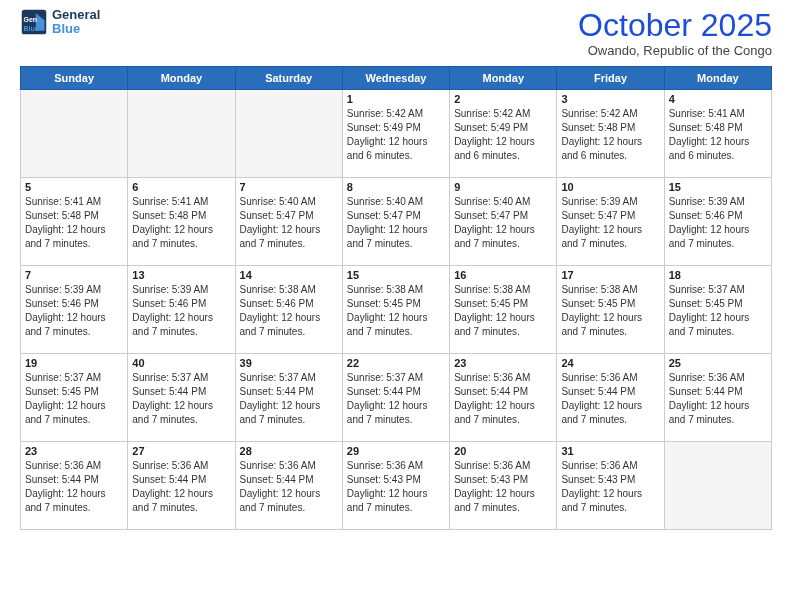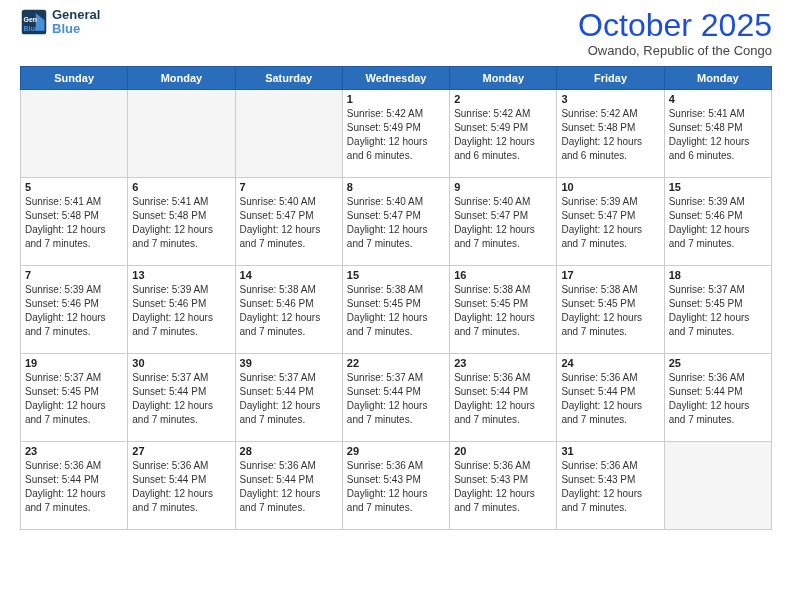--- a/index.html
+++ b/index.html
@@ -263,21 +263,21 @@
         </tr>
         <tr>
           <td>
             <div class="day-number">19</div>
             <div class="day-info" style="white-space: pre-line;">Sunrise: 5:37 AM
 Sunset: 5:45 PM
 Daylight: 12 hours
 and 7 minutes.</div>
           </td>
           <td>
-            <div class="day-number">30</div>
+            <div class="day-number">40</div>
             <div class="day-info" style="white-space: pre-line;">Sunrise: 5:37 AM
 Sunset: 5:44 PM
 Daylight: 12 hours
 and 7 minutes.</div>
           </td>
           <td>
             <div class="day-number">39</div>
             <div class="day-info" style="white-space: pre-line;">Sunrise: 5:37 AM
 Sunset: 5:44 PM
 Daylight: 12 hours

